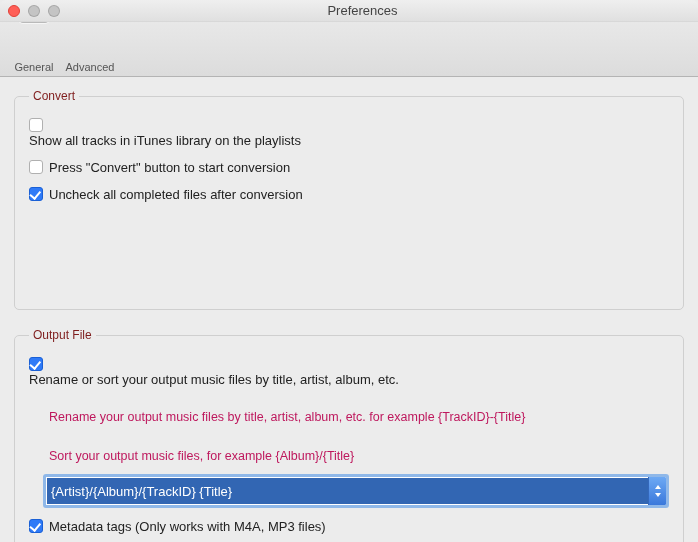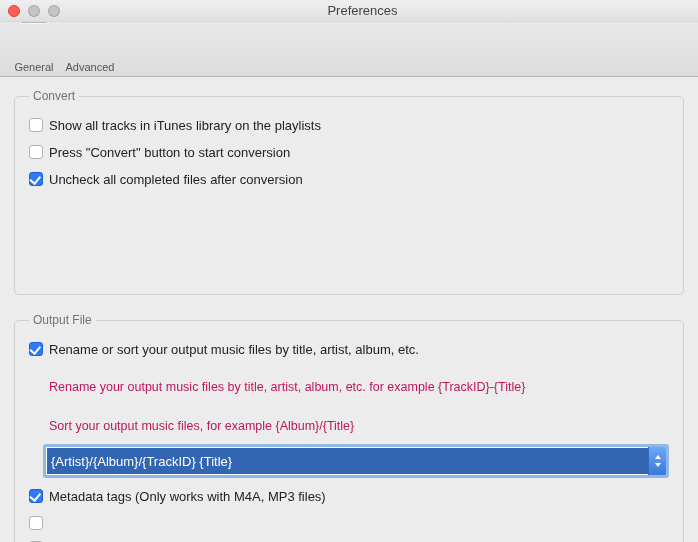--- a/index.html
+++ b/index.html
@@ -83,29 +83,29 @@
   }
   fieldset.group {
     border: 1px solid #cfcfcf;
     border-radius: 5px;
     background: #ececec;
     margin: 0 0 18px 0;
     padding: 10px 14px 16px 14px;
   }
   fieldset.group legend {
     font-size: 12px;
-    color: #737373;
+    color: #7f1d1d;
     padding: 0 4px;
   }
   .row {
     display: flex;
     align-items: flex-start;
     margin: 10px 0 0 0;
   }
-  .row:first-of-type { margin-top: 4px; }
+  .row:first-of-type { margin-top: 4px; flex-direction: column; }
   .chk {
     width: 14px; height: 14px;
     border: 1px solid #b0b0b0;
     border-radius: 3px;
     background: #fff;
     margin-right: 6px;
     margin-top: 1px;
     flex: 0 0 14px;
     display: flex; align-items: center; justify-content: center;
     cursor: default;

